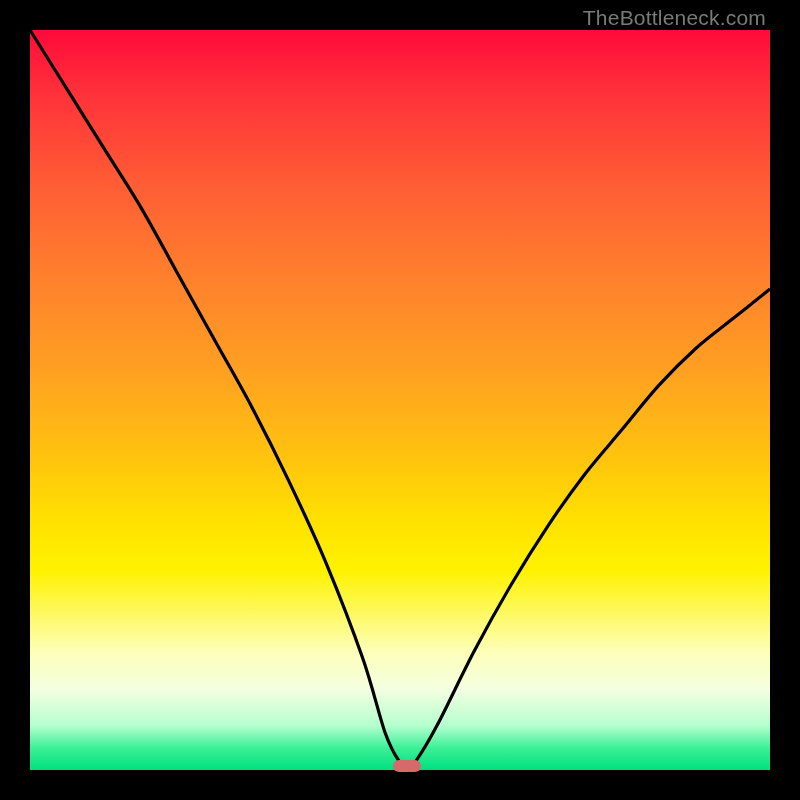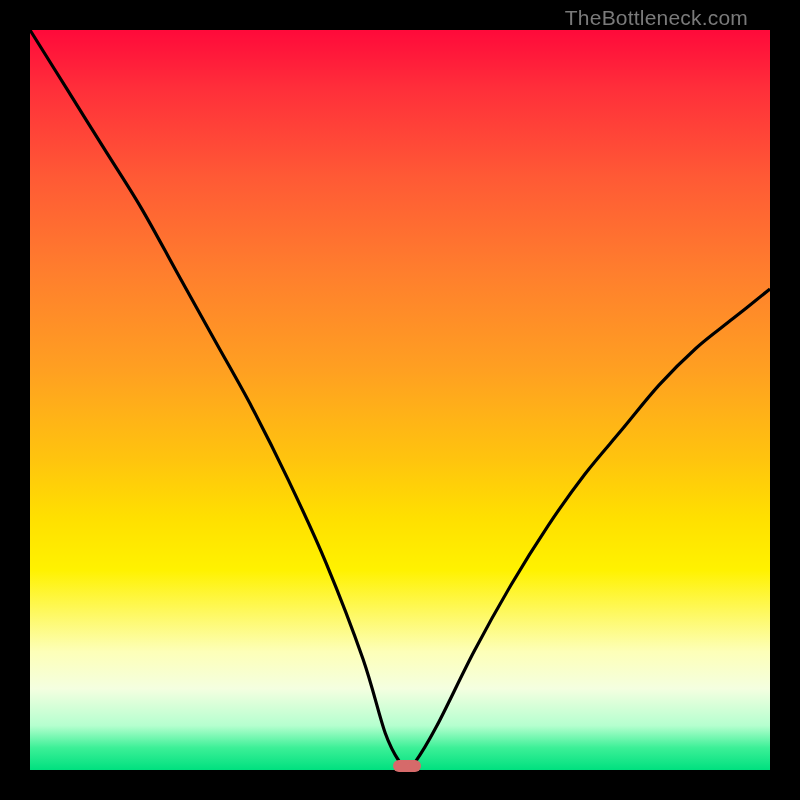--- a/index.html
+++ b/index.html
@@ -36,21 +36,21 @@
       #fdffb8 84%,
       #f4ffe0 89%,
       #b5ffcf 94%,
       #3cf097 97%,
       #00e07f 100%
     );
   }
   .watermark {
     position: absolute;
     top: 6px;
-    right: 52px;
+    right: 34px;
     color: #7a7a7a;
     font-size: 21px;
     letter-spacing: 0.2px;
     user-select: none;
   }
   svg.curve {
     position: absolute;
     left: 0;
     top: 0;
     width: 740px;

